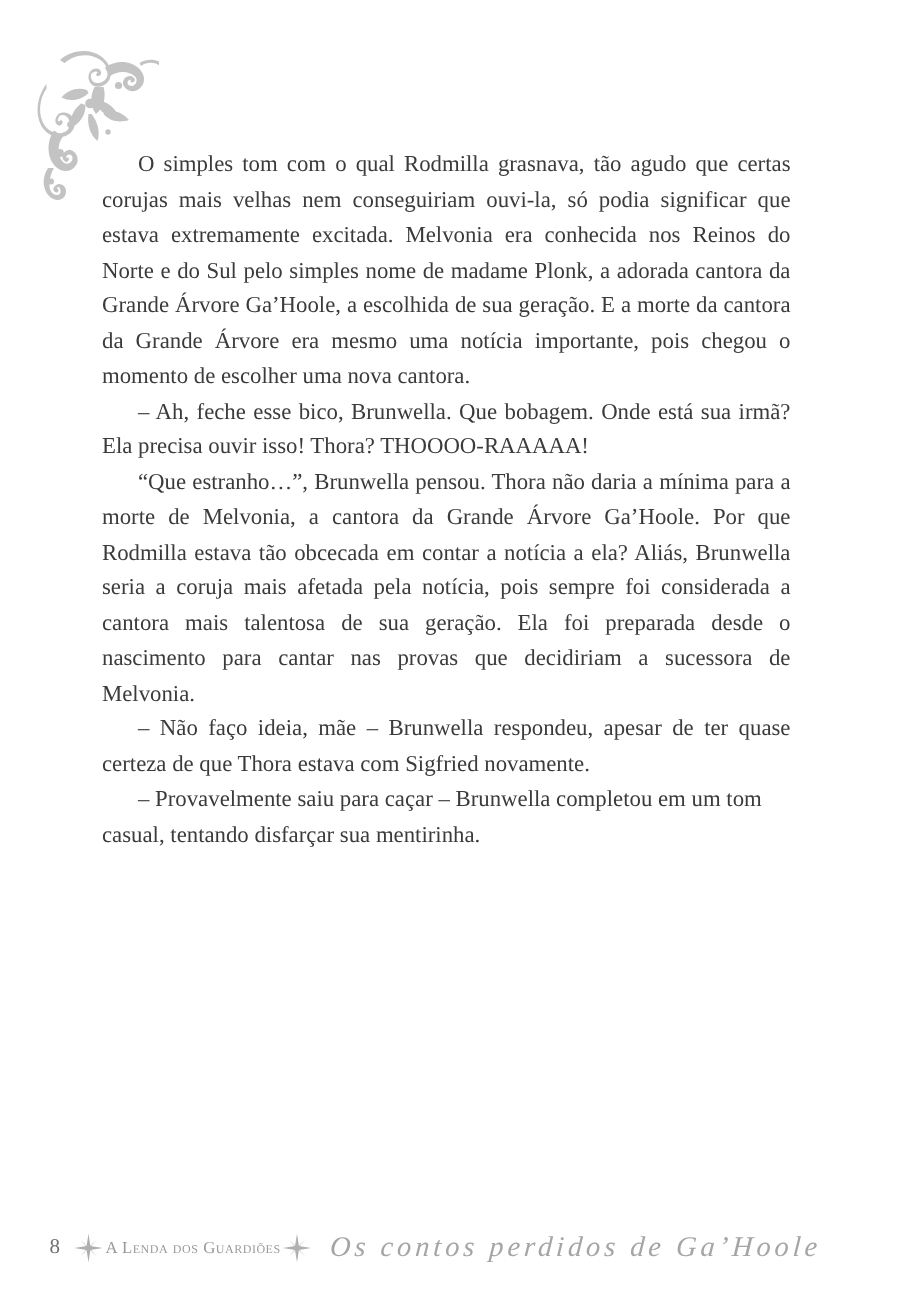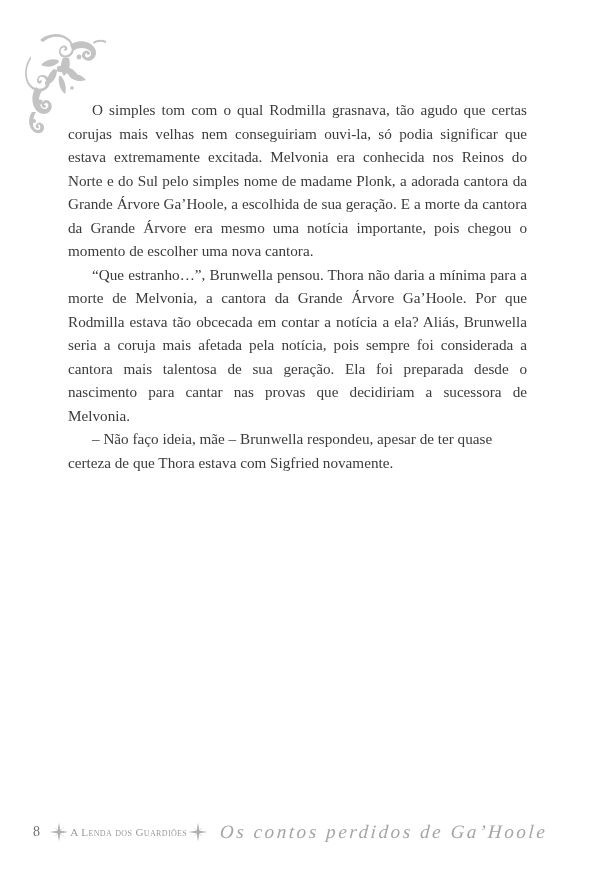--- a/index.html
+++ b/index.html
@@ -129,22 +129,24 @@
 
         <path d="M18 86c-4 6-4 14 1 19 3 3 8 3 10 0 2-3 1-7-2-8-2-1-4 0-5 2-1 1 0 3 1 3 1 1 2 0 2-1s-1-1-1-2c1-1 2 0 2 1 1 2 0 4-2 4-3 0-5-3-5-6 0-5 1-9 3-12z"></path>
 
         <path d="M79 16c5-3 12-3 16 1l-1 2c-4-4-10-4-14-1z"></path>
       </g>
     </svg>
   </div>
 
   <div class="text-block">
     <p class="para">O simples tom com o qual Rodmilla grasnava, tão agudo que certas corujas mais velhas nem conseguiriam ouvi-la, só podia significar que estava extremamente excitada. Melvonia era conhe­cida nos Reinos do Norte e do Sul pelo simples nome de madame Plonk, a adorada cantora da Grande Árvore Ga’Hoole, a escolhida de sua geração. E a morte da cantora da Grande Árvore era mesmo uma notícia importante, pois chegou o momento de escolher uma nova cantora.</p>
+    <p class="para">– Ah, feche esse bico, Brunwella. Que bobagem. Onde está sua irmã? Ela precisa ouvir isso! Thora? THOOOO-RAAAAA!</p>
     <p class="para">“Que estranho…”, Brunwella pensou. Thora não daria a mínima para a morte de Melvonia, a cantora da Grande Árvore Ga’Hoole. Por que Rodmilla estava tão obcecada em contar a notícia a ela? Aliás, Brunwella seria a coruja mais afetada pela notícia, pois sempre foi considerada a cantora mais talentosa de sua geração. Ela foi preparada desde o nascimento para cantar nas provas que decidiriam a sucessora de Melvonia.</p>
     <p class="para">– Não faço ideia, mãe – Brunwella respondeu, apesar de ter quase certeza de que Thora estava com Sigfried novamente.</p>
+    <p class="para">– Provavelmente saiu para caçar – Brunwella completou em um tom casual, tentando disfarçar sua mentirinha.</p>
   </div>
 
   <div class="footer">
     <span class="folio">8</span>
 
     <span class="star">
       <svg viewBox="0 0 20 20" xmlns="http://www.w3.org/2000/svg">
         <g fill="#b0b0b0">
           <path d="M10 0.5 L11.3 8.7 L19.5 10 L11.3 11.3 L10 19.5 L8.7 11.3 L0.5 10 L8.7 8.7 Z"></path>
           <path d="M10 2.8 L10.7 9.3 L17.2 10 L10.7 10.7 L10 17.2 L9.3 10.7 L2.8 10 L9.3 9.3 Z" opacity="0.55"></path>

